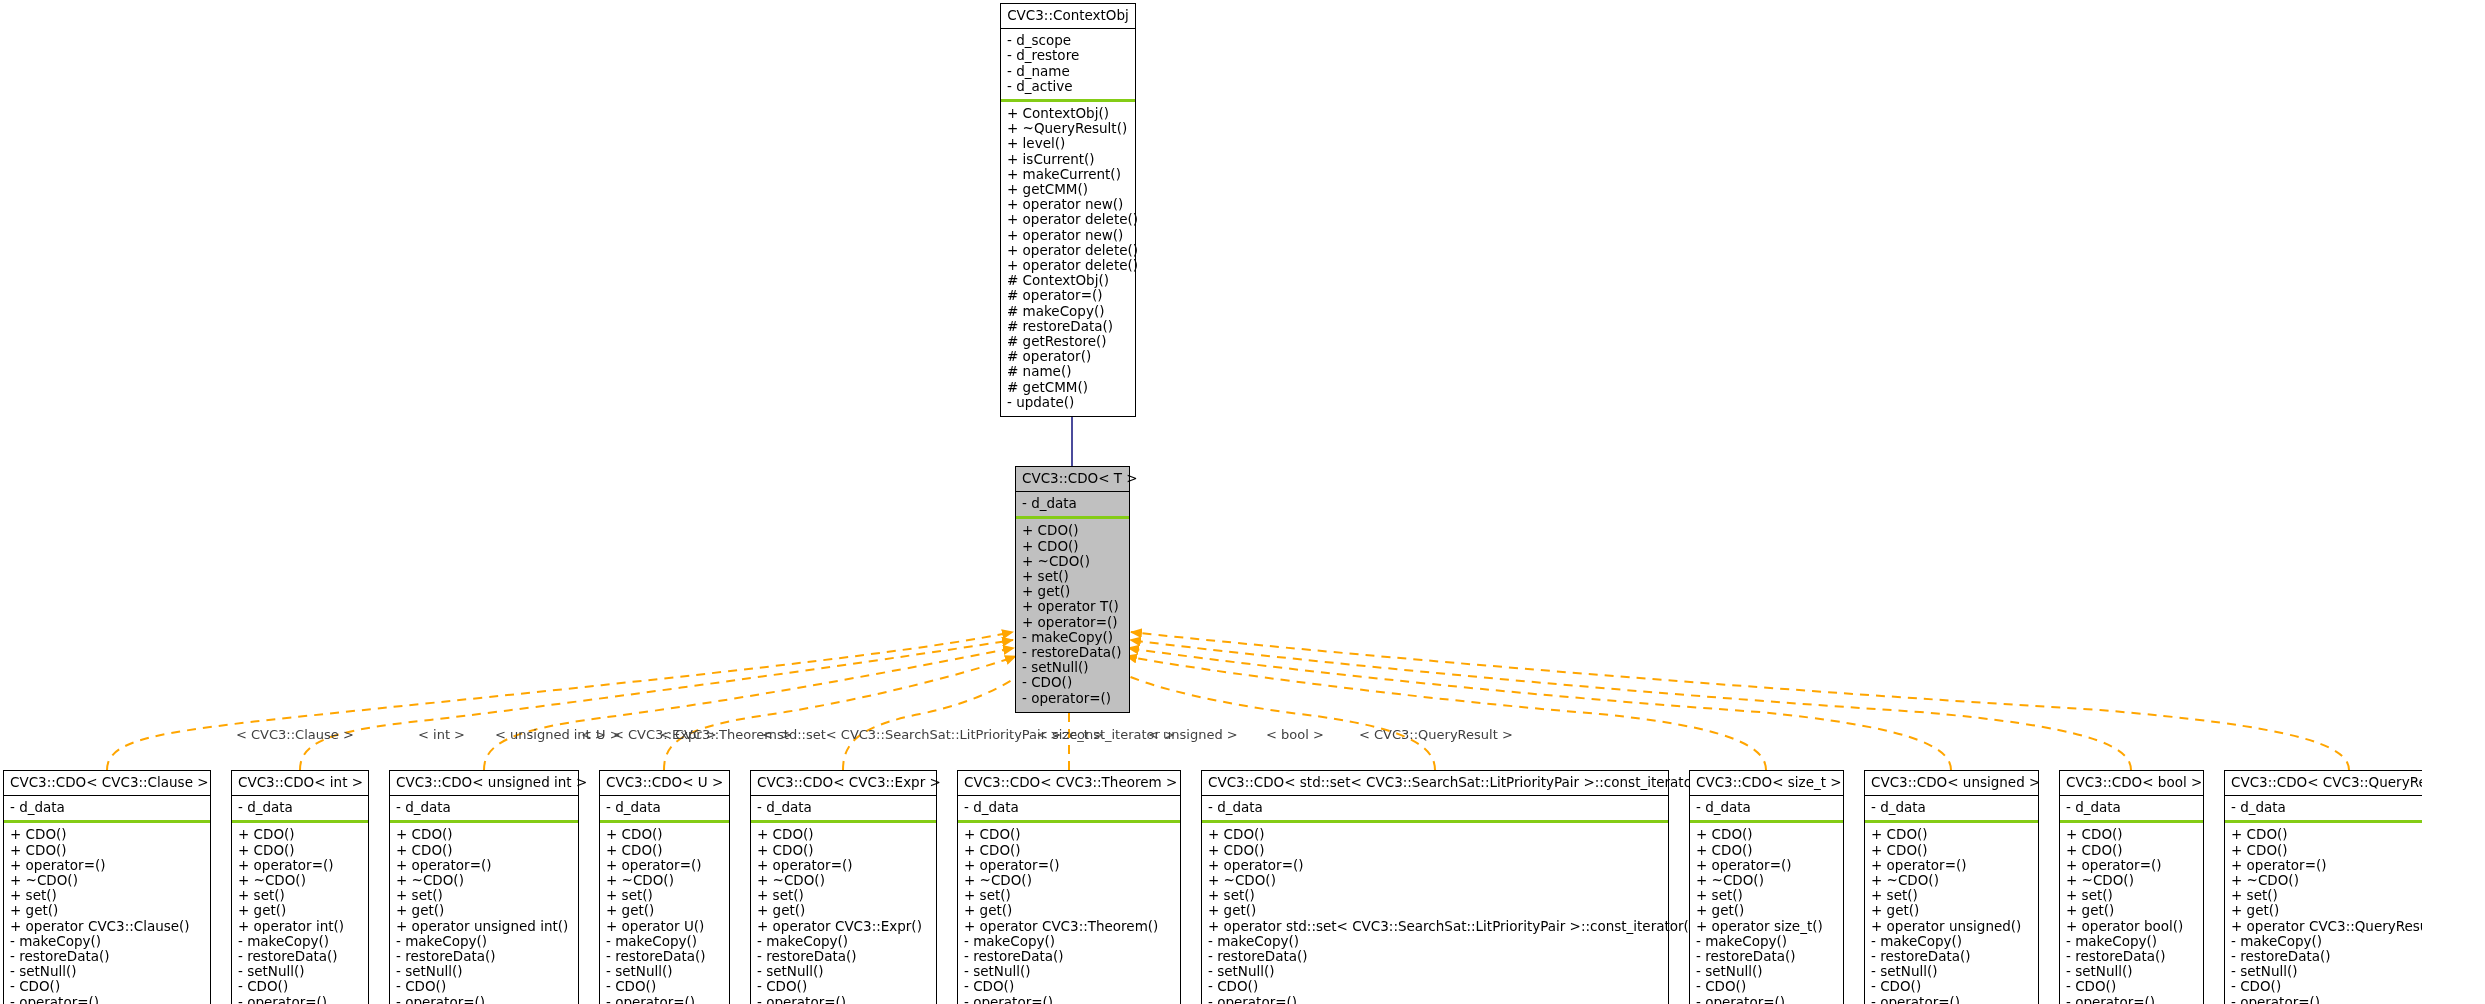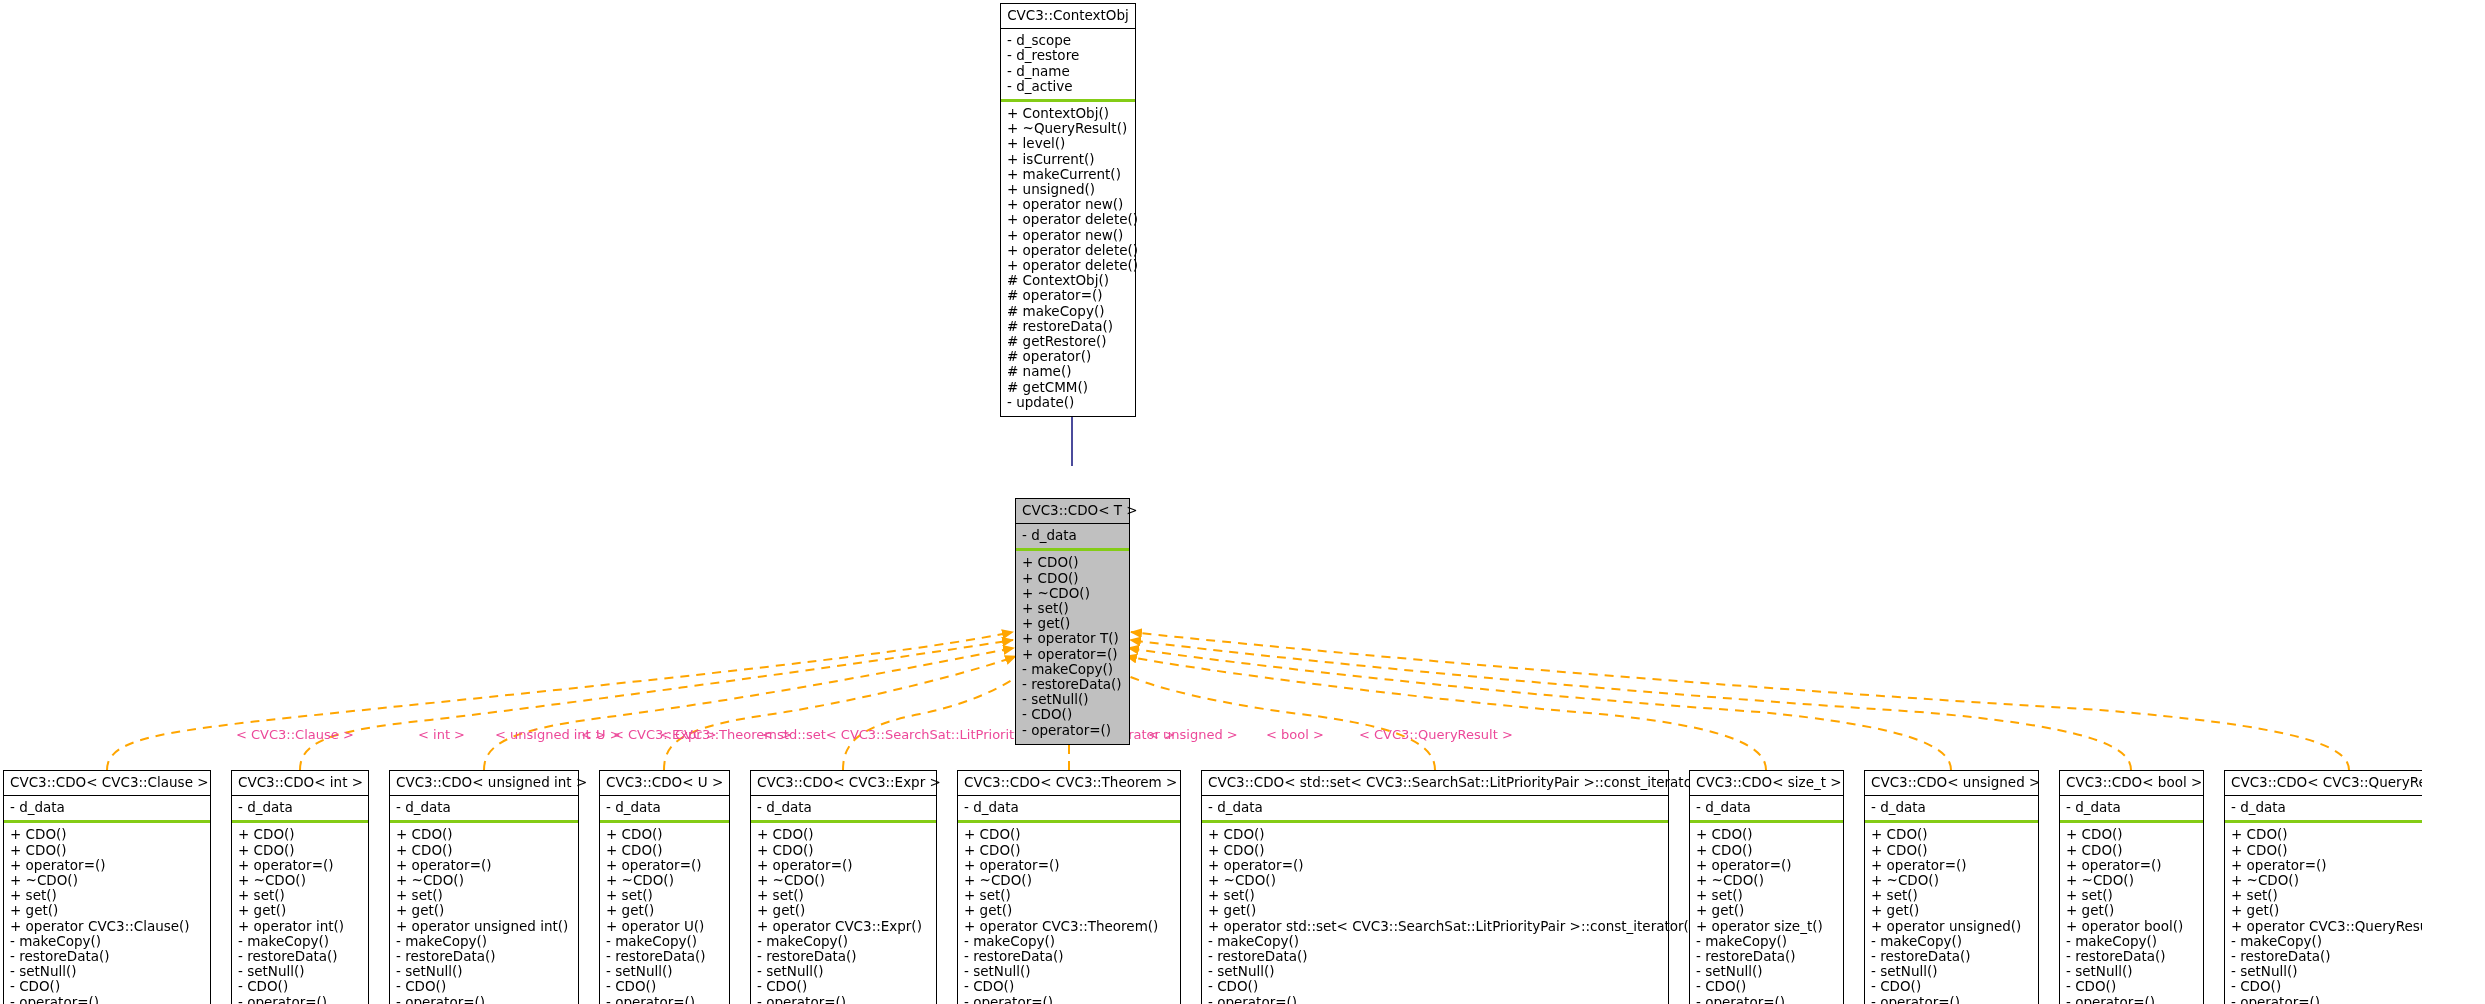--- a/index.html
+++ b/index.html
@@ -29,21 +29,20 @@
     position: absolute;
     box-sizing: border-box;
     border: 1px solid #000000;
     background: #ffffff;
     font-size: 13.5px;
     line-height: 15.2px;
     z-index: 5;
   }
   .uml-class.highlight {
     background: #c0c0c0;
-    margin-top: 32px;
   }
   .cls-title {
     box-sizing: border-box;
     text-align: center;
     padding: 4px 6px 5px 6px;
     border-bottom: 1px solid #000000;
     white-space: nowrap;
   }
   .cls-attrs {
     box-sizing: border-box;
@@ -56,21 +55,21 @@
   }
   .member {
     white-space: nowrap;
     text-align: left;
   }
   .edge-label {
     position: absolute;
     font-size: 13px;
     line-height: 14px;
     white-space: nowrap;
-    color: #ec4899;
+    color: #404040;
     background: transparent;
     z-index: 4;
   }
 </style>
 </head>
 <body>
 
 <div id="canvas">
 
   <svg id="edges" viewBox="0 0 2485 1004">
@@ -110,21 +109,21 @@
           <div class="member">- d_restore</div>
           <div class="member">- d_name</div>
           <div class="member">- d_active</div>
         </div>
         <div class="cls-ops">
           <div class="member">+ ContextObj()</div>
           <div class="member">+ ~QueryResult()</div>
           <div class="member">+ level()</div>
           <div class="member">+ isCurrent()</div>
           <div class="member">+ makeCurrent()</div>
-          <div class="member">+ unsigned()</div>
+          <div class="member">+ getCMM()</div>
           <div class="member">+ operator new()</div>
           <div class="member">+ operator delete()</div>
           <div class="member">+ operator new()</div>
           <div class="member">+ operator delete()</div>
           <div class="member">+ operator delete()</div>
           <div class="member"># ContextObj()</div>
           <div class="member"># operator=()</div>
           <div class="member"># makeCopy()</div>
           <div class="member"># restoreData()</div>
           <div class="member"># getRestore()</div>

